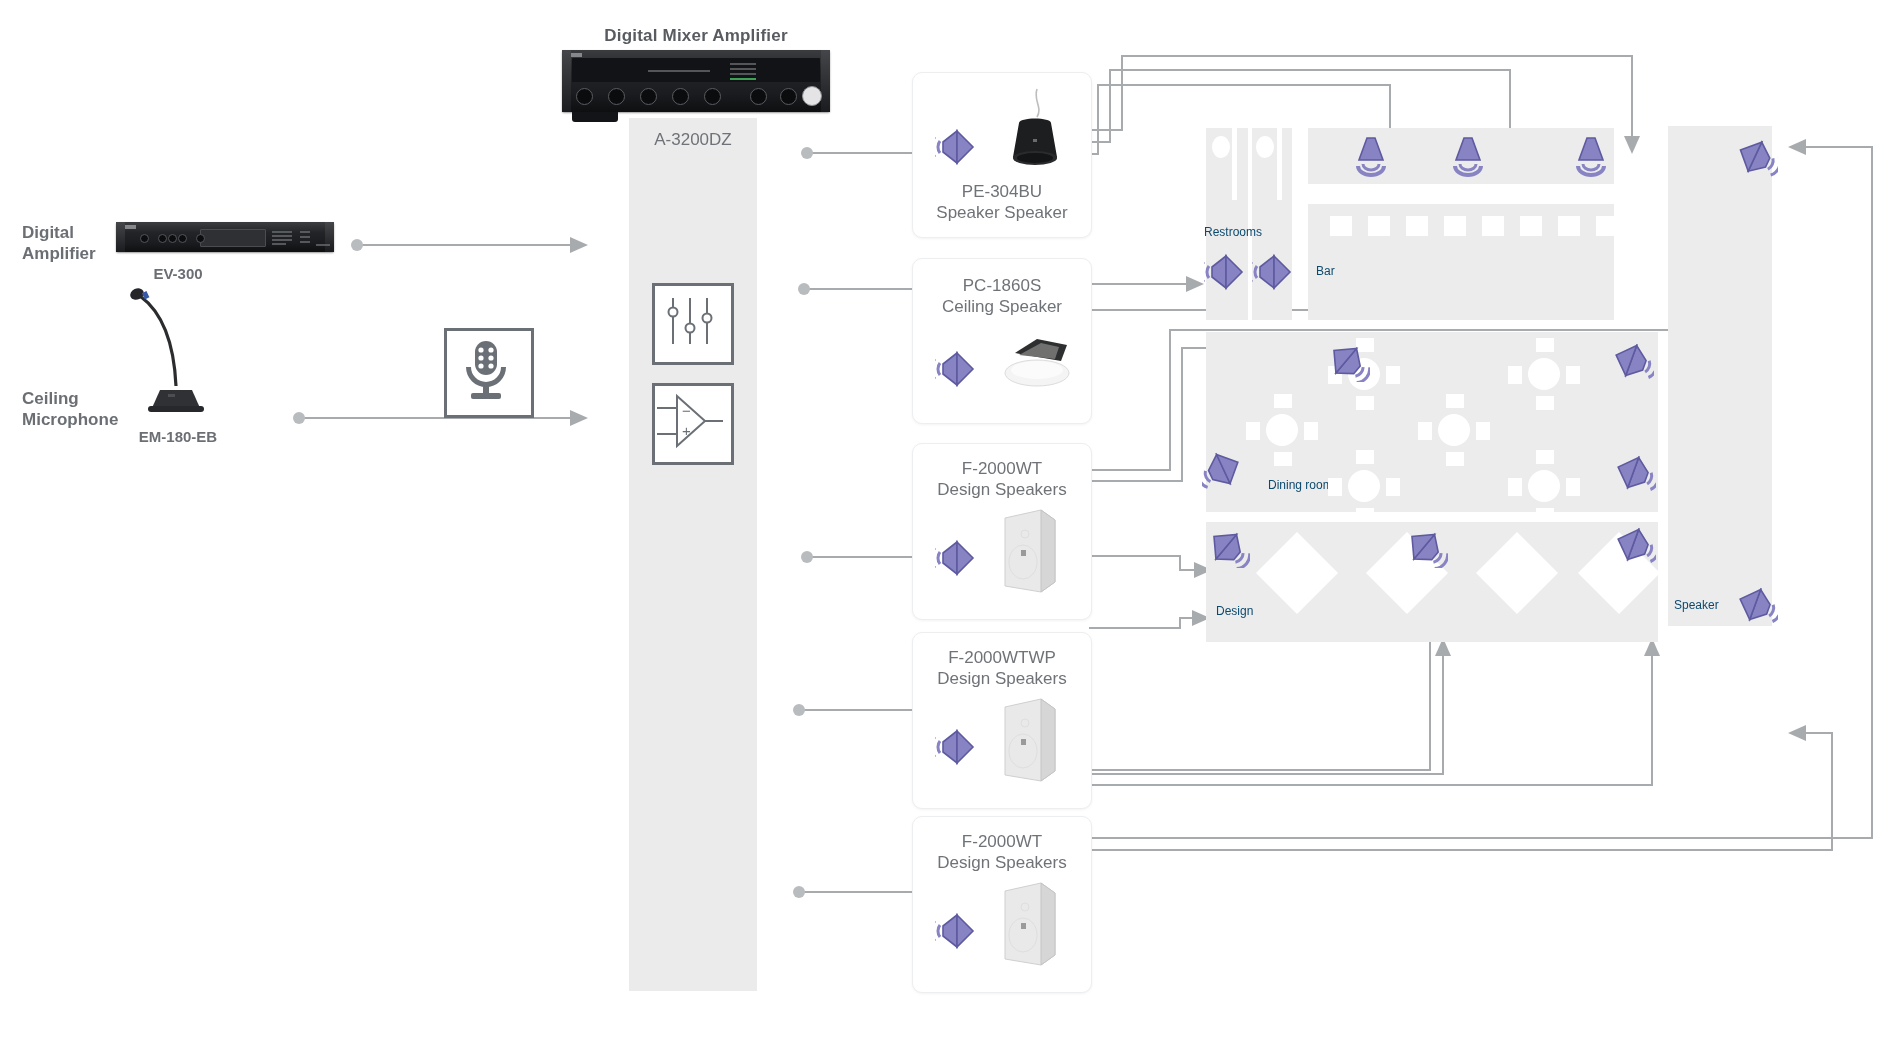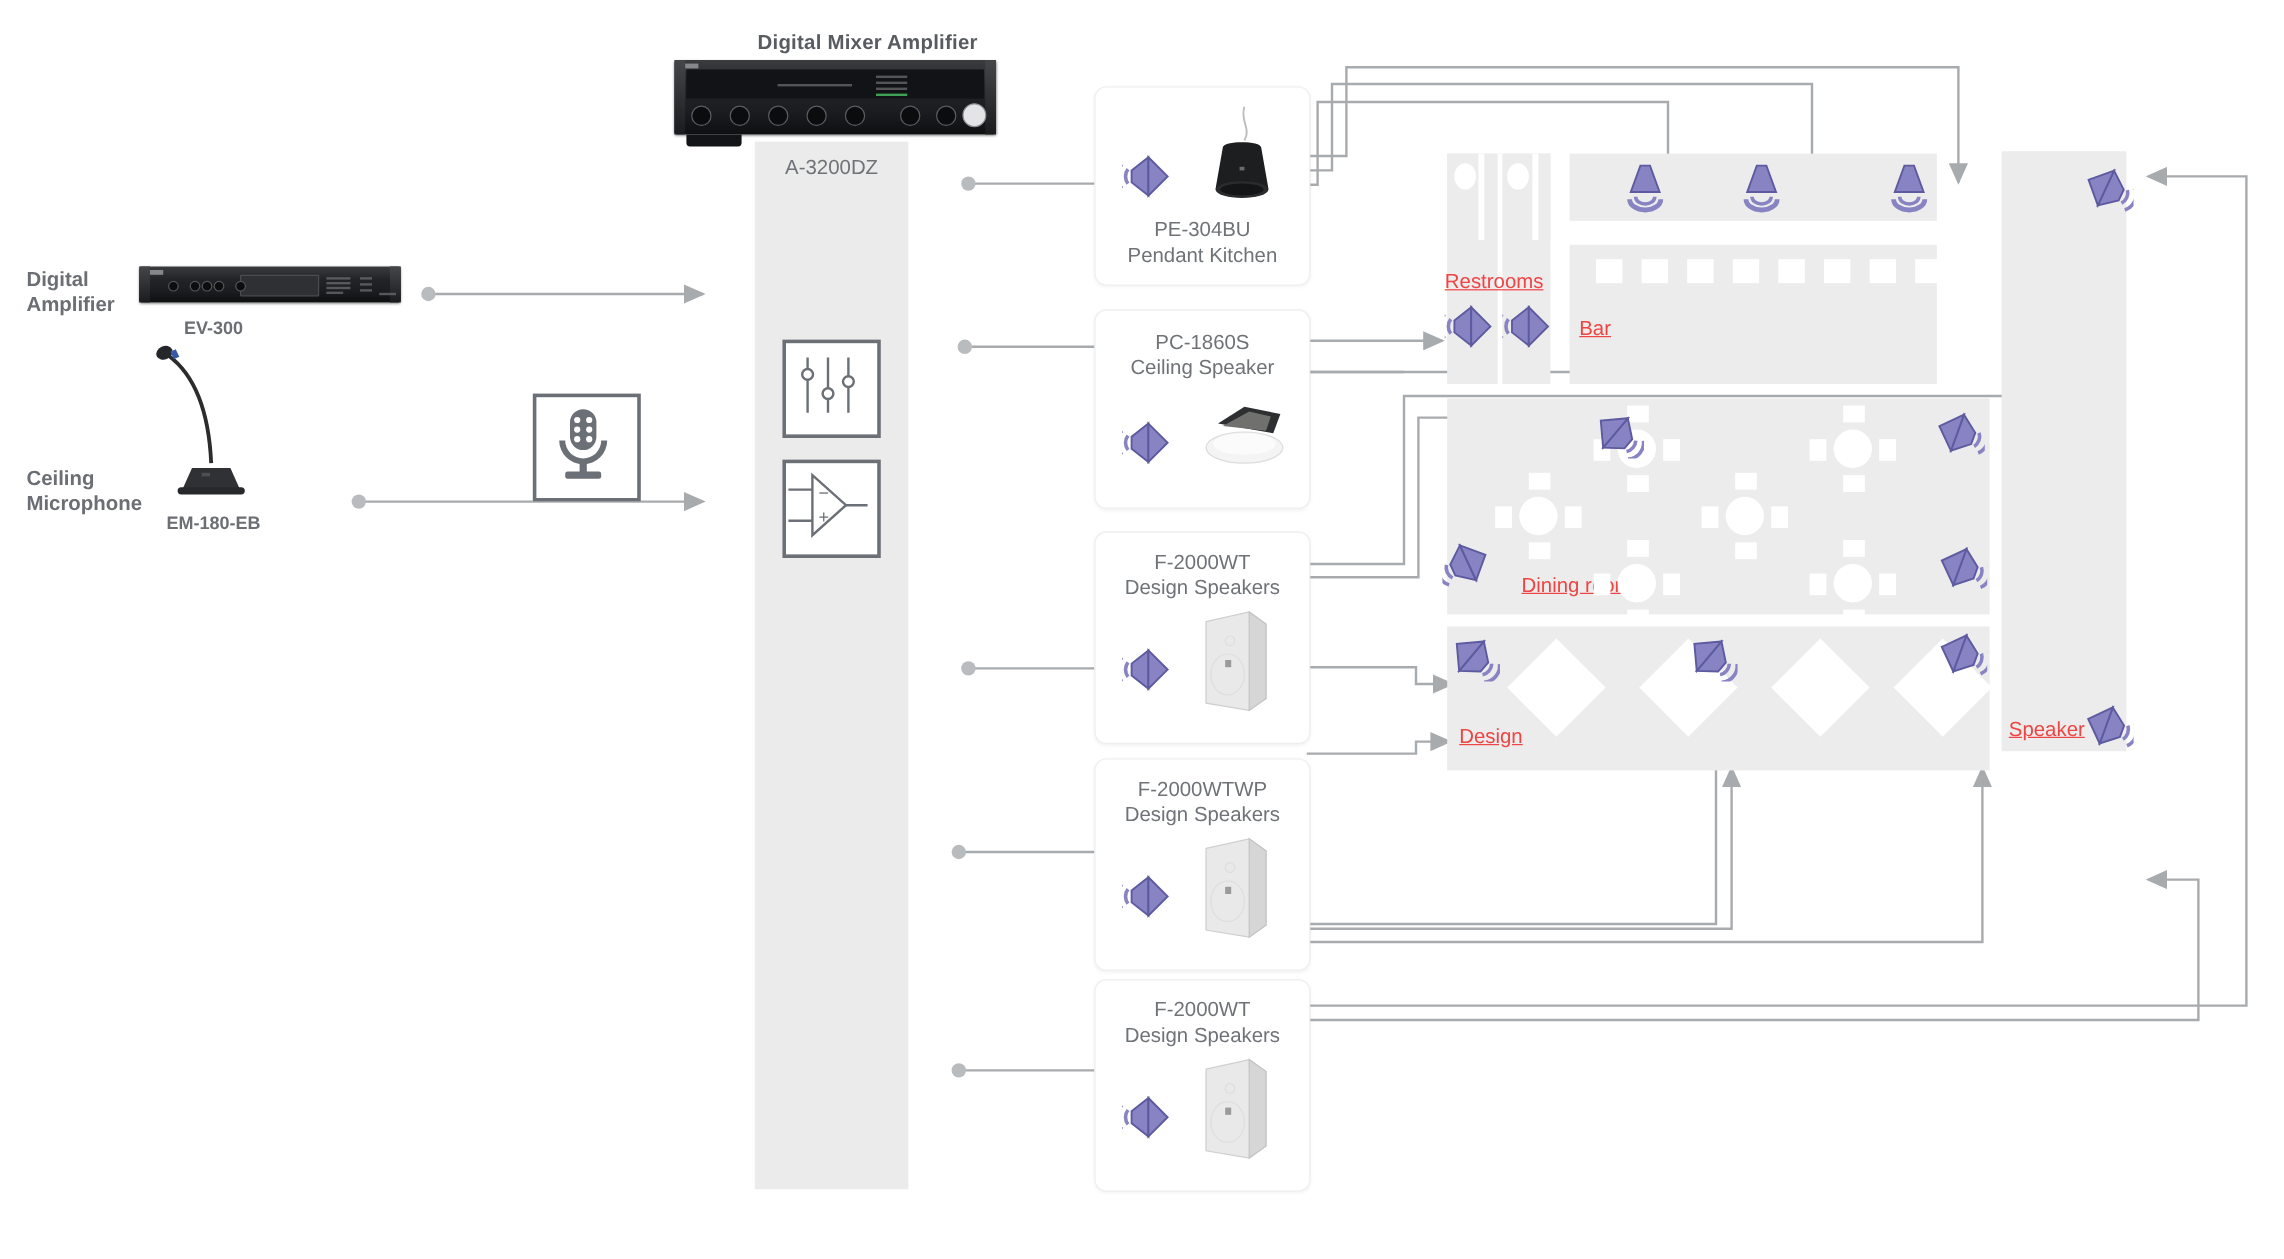--- a/index.html
+++ b/index.html
@@ -26,41 +26,41 @@
 
   
   #em380-device{left:118px;top:282px;width:110px;height:135px;}
 
   
   #mic-icon-box{left:444px;top:328px;width:84px;height:84px;border:3px solid #6b7076;background:#fff;}
 
   
   #amp-column{left:629px;top:118px;width:128px;height:873px;background:#ebebeb;}
   #amp-device{left:562px;top:50px;width:268px;height:62px;}
-  #amp-title{left:567px;top:26px;width:312px;text-align:center;}
+  #amp-title{left:540px;top:26px;width:312px;text-align:center;}
   #amp-model{left:629px;top:130px;width:128px;text-align:center;color:#6f7378;font-size:17px;}
   .amp-icon{position:absolute;left:50%;transform:translateX(-50%);width:76px;height:76px;
             border:3px solid #6b7076;background:#fff;}
   #amp-icon-mixer{top:165px;}
   #amp-icon-amp{top:265px;}
 
   
   .card{position:absolute;background:#fff;border:1px solid #eceef0;border-radius:10px;
         box-shadow:0 1px 3px rgba(0,0,0,.05);}
   .card-title{position:absolute;left:0;right:0;text-align:center;color:#6f7378;font-size:17px;line-height:21px;}
   .card .spkicon{position:absolute;}
   .card .prod{position:absolute;}
 
   
   .spk-glyph{display:block;}
 
   
   #floorplan{left:1200px;top:120px;width:620px;height:660px;}
   .room{position:absolute;background:#ececec;}
-  .room-name{position:absolute;color:#ef4444;font-size:17px;text-decoration:underline;}
+  .room-name{position:absolute;color:#0c4a6e;font-size:12px;}
   .stall{position:absolute;background:#ececec;}
   .stall .door{position:absolute;background:#fff;}
   .stall .bowl{position:absolute;background:#fff;border-radius:50%;}
   .barstool{position:absolute;background:#fff;}
   .tbl-round{position:absolute;background:#fff;border-radius:50%;}
   .chair{position:absolute;background:#fff;}
   .diamond{position:absolute;background:#fff;transform:rotate(45deg);}
 
   
   #wires{position:absolute;left:0;top:0;width:1903px;height:1049px;pointer-events:none;}
@@ -242,21 +242,21 @@
   <div class="spkicon" style="left:22px;top:52px;">
     <svg class="spk-glyph" width="48" height="44" viewBox="0 0 48 44">
       <path d="M22,6 L22,38 L8,27 L8,17 Z" fill="#8884c4" stroke="#5e5aa0" stroke-width="1.6"></path>
       <path d="M22,6 L38,22 L22,38 Z" fill="#8884c4" stroke="#5e5aa0" stroke-width="1.6"></path>
       <path d="M5,16 a8,9 0 0 0 0,12" stroke="#8884c4" stroke-width="3" fill="none"></path>
       <path d="M0,12 a12,13 0 0 0 0,20" stroke="#8884c4" stroke-width="3" fill="none"></path>
     </svg>
   </div>
   <div class="card-title" style="bottom:14px;margin-top:36px;">
     <div>PE-304BU</div>
-    <div>Pendant Kitchen</div>
+    <div>Speaker Speaker</div>
   </div>
 </div>
 
 <div class="card" style="left:912px;top:258px;width:178px;height:164px;">
   <div class="card-title" style="top:16px;">
     <div>PC-1860S</div>
     <div>Ceiling Speaker</div>
   </div>
   <div class="prod" style="left:88px;top:76px;">
     <svg width="76" height="62" viewBox="0 0 76 62">

